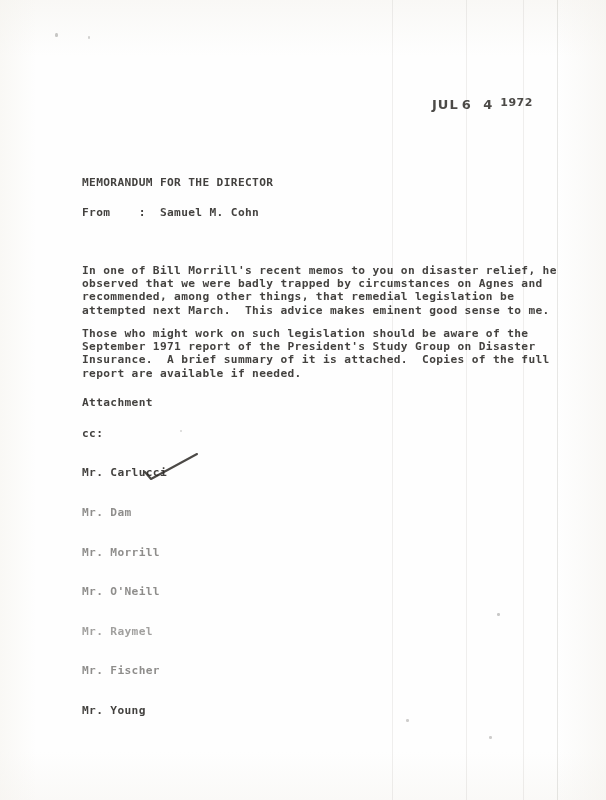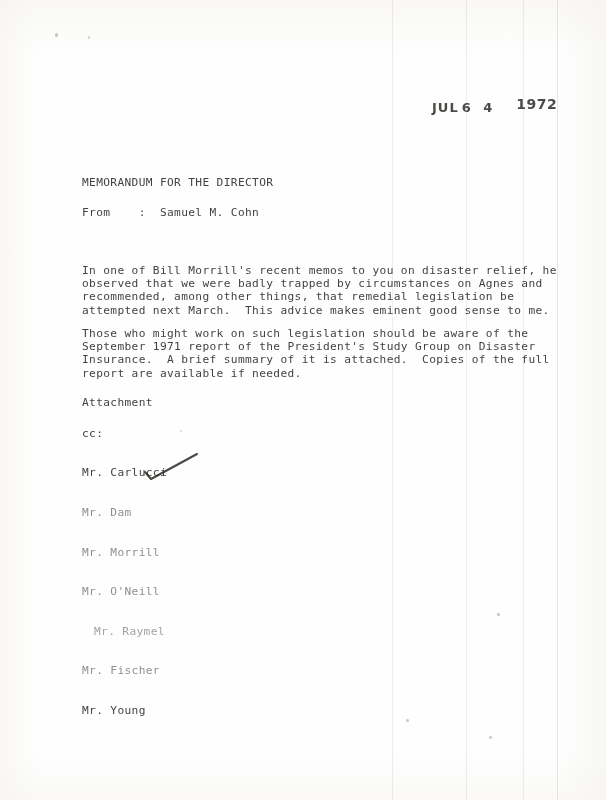--- a/index.html
+++ b/index.html
@@ -56,49 +56,50 @@
     font-family: "DejaVu Sans", sans-serif;
     font-weight: bold;
     font-size: 13px;
     letter-spacing: 1px;
     white-space: nowrap;
     opacity: 0.86;
   }
   .date-stamp .mon { margin-right: 3px; }
   .date-stamp .day { letter-spacing: 4px; }
   .date-stamp .yr {
-    font-size: 14px;
+    font-size: 11px;
     vertical-align: 3px;
-    margin-left: 20px;
+    margin-left: 4px;
     letter-spacing: 0.5px;
   }
 
   
   .typed {
     position: absolute;
     left: 82px;
     color: #2a2825;
     font-size: 11.2px;
     line-height: 13.2px;
     letter-spacing: 0.35px;
     white-space: pre;
     opacity: 0.88;
+    font-weight: bold;
   }
   .heading    { top: 176px; }
   .from-line  { top: 206px; }
   .subj-line  { top: 232px; }
   .para-1     { top: 264px; }
   .para-2     { top: 327px; }
   .attachment { top: 396px; }
   .cc-label   { top: 427px; }
   .cc-names   { top: 440px; }
 
   .cc-names .nm { display: block; }
   .cc-names .faint  { opacity: 0.60; }
-  .cc-names .faint2 { opacity: 0.50; margin-left: 12px; }
+  .cc-names .faint2 { opacity: 0.50; }
 
   
   .checkmark {
     position: absolute;
     left: 143px;
     top: 452px;
     width: 60px;
     height: 36px;
     pointer-events: none;
   }

